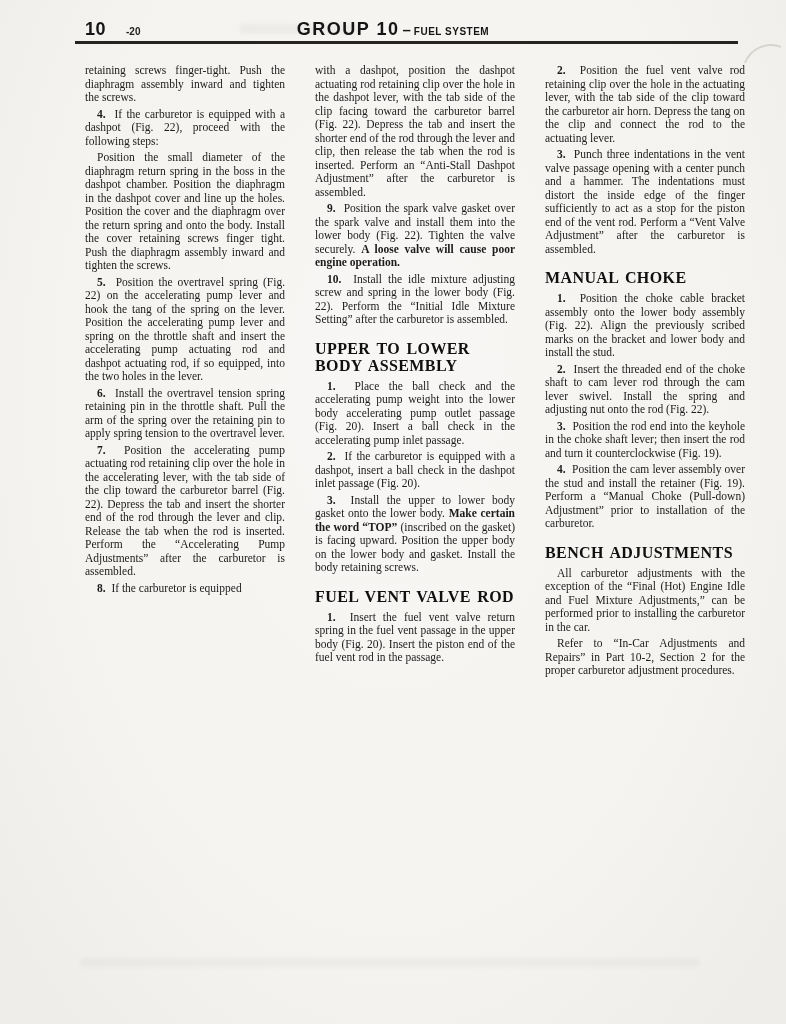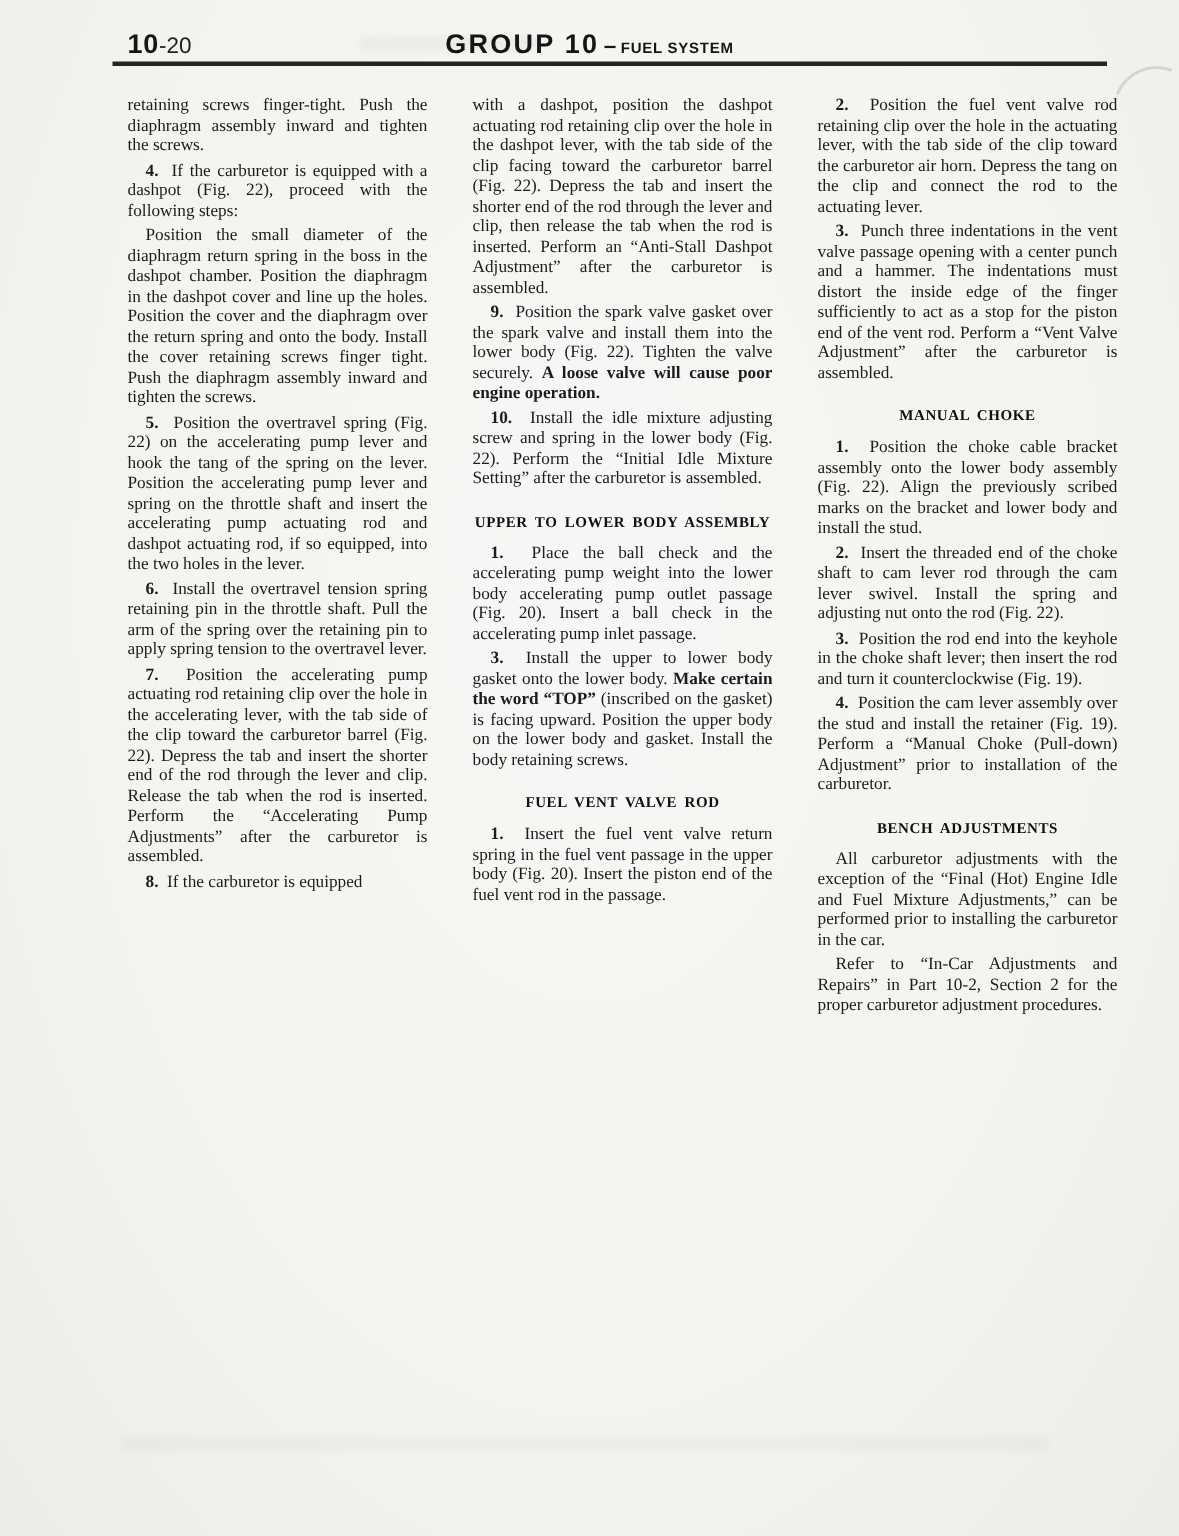--- a/index.html
+++ b/index.html
@@ -13,21 +13,21 @@
     font-family:"Liberation Serif", serif;
     color:#1b1b1b;
   }
   
   .hdr-left{
     position:absolute;left:85px;top:19px;
     font-family:"Liberation Sans", sans-serif;
     white-space:nowrap;
   }
   .hdr-left .major{font-size:18px;font-weight:bold;letter-spacing:.5px;color:#151515;}
-  .hdr-left .minor{font-size:15px;font-weight:normal;color:#222;}
+  .hdr-left .minor{font-size:10px;font-weight:bold;color:#222;margin-left:20px;}
   .hdr-title{
     position:absolute;left:50%;top:19px;transform:translateX(-50%);
     font-family:"Liberation Sans", sans-serif;
     white-space:nowrap;color:#151515;
   }
   .hdr-title .group{font-size:18px;font-weight:bold;letter-spacing:1.5px;}
   .hdr-title .dash{font-size:15px;font-weight:bold;padding:0 3px;}
   .hdr-title .section{font-size:10px;font-weight:bold;letter-spacing:.5px;}
   .rule{
     position:absolute;left:75px;top:41px;width:663px;height:3px;
@@ -41,25 +41,24 @@
   .column{width:200px;flex:0 0 200px;}
   .column p{
     margin:0 0 3px 0;
     font-size:11.5px;line-height:13.5px;
     text-align:justify;
     color:#1b1b1b;
   }
   .column p.indent{text-indent:12px;}
   .column h2{
     font-family:"Liberation Serif", serif;
-    font-size:10px;line-height:17px;
+    font-size:16px;line-height:17px;
     font-weight:bold;color:#101010;
     letter-spacing:.4px;word-spacing:2px;
     margin:13px 0 6px 0;
-    text-align:center;
   }
   .b{font-weight:bold;}
   
   .pencil-arc{
     position:absolute;left:742px;top:44px;width:54px;height:54px;
     border:2px solid transparent;border-top-color:rgba(120,112,100,.22);
     border-radius:50%;transform:rotate(-24deg);
   }
   .bleed-smudge{
     position:absolute;left:80px;top:958px;width:620px;height:9px;
@@ -98,20 +97,21 @@
         <p class="indent"><span class="b">6.</span>&nbsp; <span>Install the overtravel tension spring retaining pin in the throttle shaft. Pull the arm of the spring over the retaining pin to apply spring tension to the overtravel lever.</span></p>
         <p class="indent"><span class="b">7.</span>&nbsp; <span>Position the accelerating pump actuating rod retaining clip over the hole in the accelerating lever, with the tab side of the clip toward the carburetor barrel (Fig. 22). Depress the tab and insert the shorter end of the rod through the lever and clip. Release the tab when the rod is inserted. Perform the “Accelerating Pump Adjustments” after the carburetor is assembled.</span></p>
         <p class="indent"><span class="b">8.</span>&nbsp; <span>If the carburetor is equipped</span></p>
       </div>
       <div class="column">
         <p class="noindent"><span>with a dashpot, position the dashpot actuating rod retaining clip over the hole in the dashpot lever, with the tab side of the clip facing toward the carburetor barrel (Fig. 22). Depress the tab and insert the shorter end of the rod through the lever and clip, then release the tab when the rod is inserted. Perform an “Anti-Stall Dashpot Adjustment” after the carburetor is assembled.</span></p>
         <p class="indent"><span class="b">9.</span>&nbsp; <span>Position the spark valve gasket over the spark valve and install them into the lower body (Fig. 22). Tighten the valve securely. </span><span class="b">A loose valve will cause poor engine operation.</span></p>
         <p class="indent"><span class="b">10.</span>&nbsp; <span>Install the idle mixture adjusting screw and spring in the lower body (Fig. 22). Perform the “Initial Idle Mixture Setting” after the carburetor is assembled.</span></p>
         <h2>UPPER TO LOWER BODY ASSEMBLY</h2>
         <p class="indent"><span class="b">1.</span>&nbsp; <span>Place the ball check and the accelerating pump weight into the lower body accelerating pump outlet passage (Fig. 20). Insert a ball check in the accelerating pump inlet passage.</span></p>
+        <p class="indent"><span class="b">2.</span>&nbsp; <span>If the carburetor is equipped with a dashpot, insert a ball check in the dashpot inlet passage (Fig. 20).</span></p>
         <p class="indent"><span class="b">3.</span>&nbsp; <span>Install the upper to lower body gasket onto the lower body. </span><span class="b">Make certain the word “TOP”</span><span> (inscribed on the gasket) is facing upward. Position the upper body on the lower body and gasket. Install the body retaining screws.</span></p>
         <h2>FUEL VENT VALVE ROD</h2>
         <p class="indent"><span class="b">1.</span>&nbsp; <span>Insert the fuel vent valve return spring in the fuel vent passage in the upper body (Fig. 20). Insert the piston end of the fuel vent rod in the passage.</span></p>
       </div>
       <div class="column">
         <p class="indent"><span class="b">2.</span>&nbsp; <span>Position the fuel vent valve rod retaining clip over the hole in the actuating lever, with the tab side of the clip toward the carburetor air horn. Depress the tang on the clip and connect the rod to the actuating lever.</span></p>
         <p class="indent"><span class="b">3.</span>&nbsp; <span>Punch three indentations in the vent valve passage opening with a center punch and a hammer. The indentations must distort the inside edge of the finger sufficiently to act as a stop for the piston end of the vent rod. Perform a “Vent Valve Adjustment” after the carburetor is assembled.</span></p>
         <h2>MANUAL CHOKE</h2>
         <p class="indent"><span class="b">1.</span>&nbsp; <span>Position the choke cable bracket assembly onto the lower body assembly (Fig. 22). Align the previously scribed marks on the bracket and lower body and install the stud.</span></p>
         <p class="indent"><span class="b">2.</span>&nbsp; <span>Insert the threaded end of the choke shaft to cam lever rod through the cam lever swivel. Install the spring and adjusting nut onto the rod (Fig. 22).</span></p>

